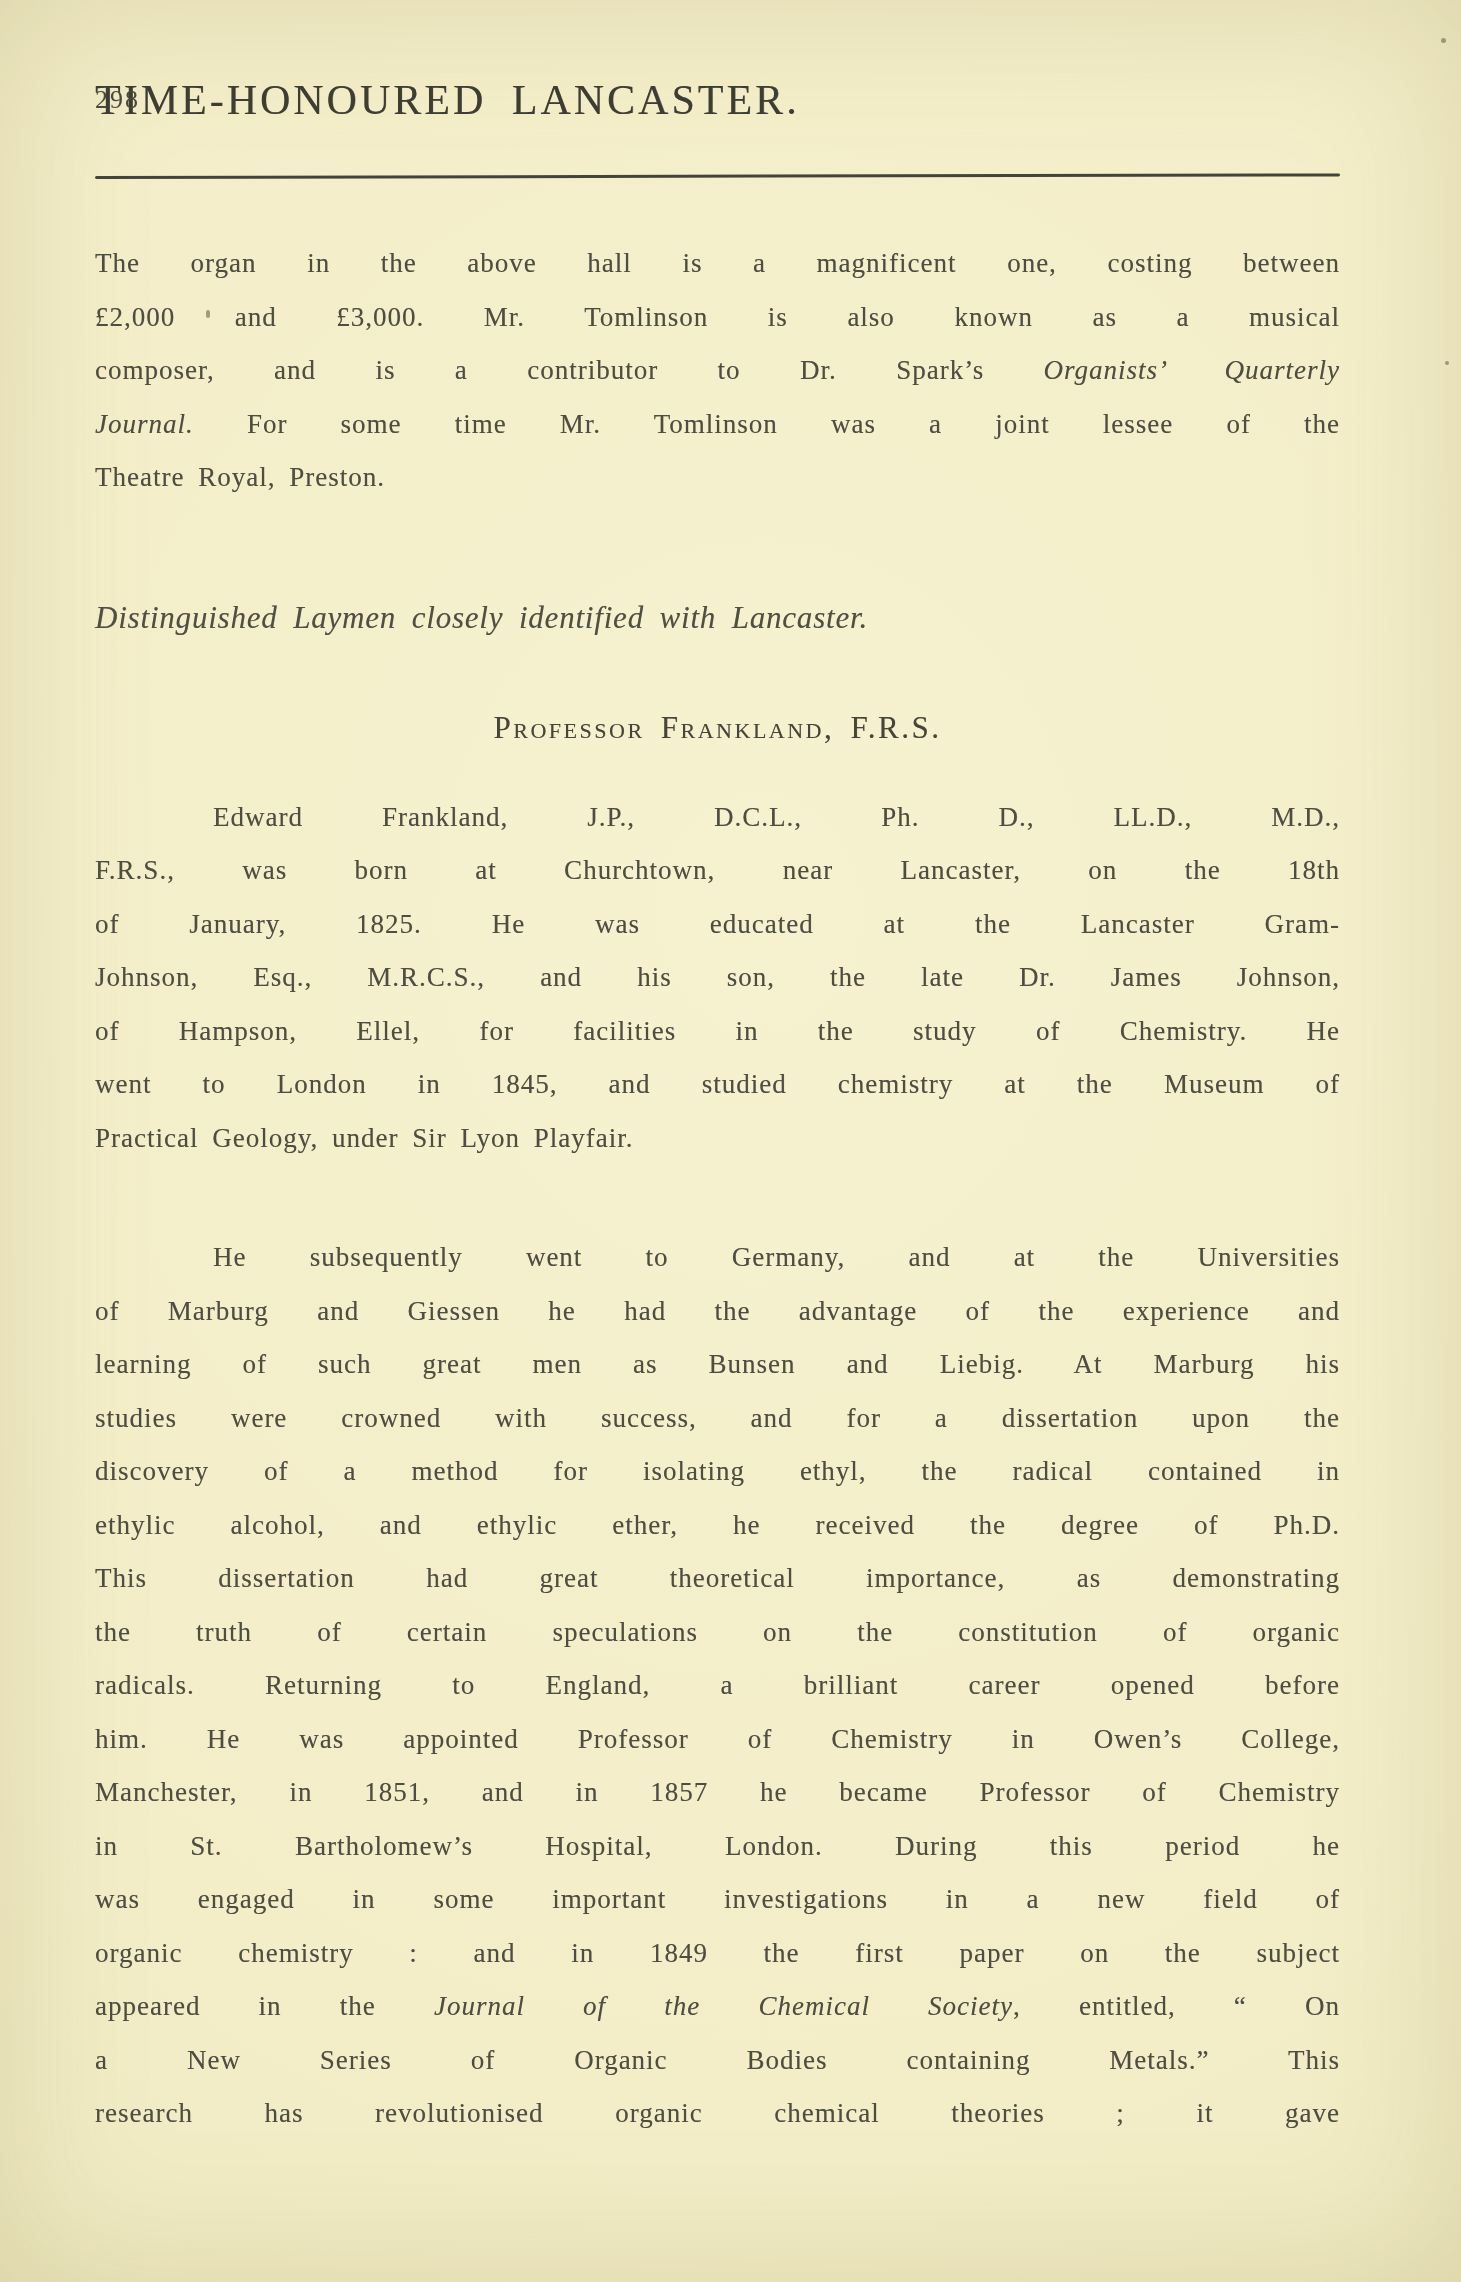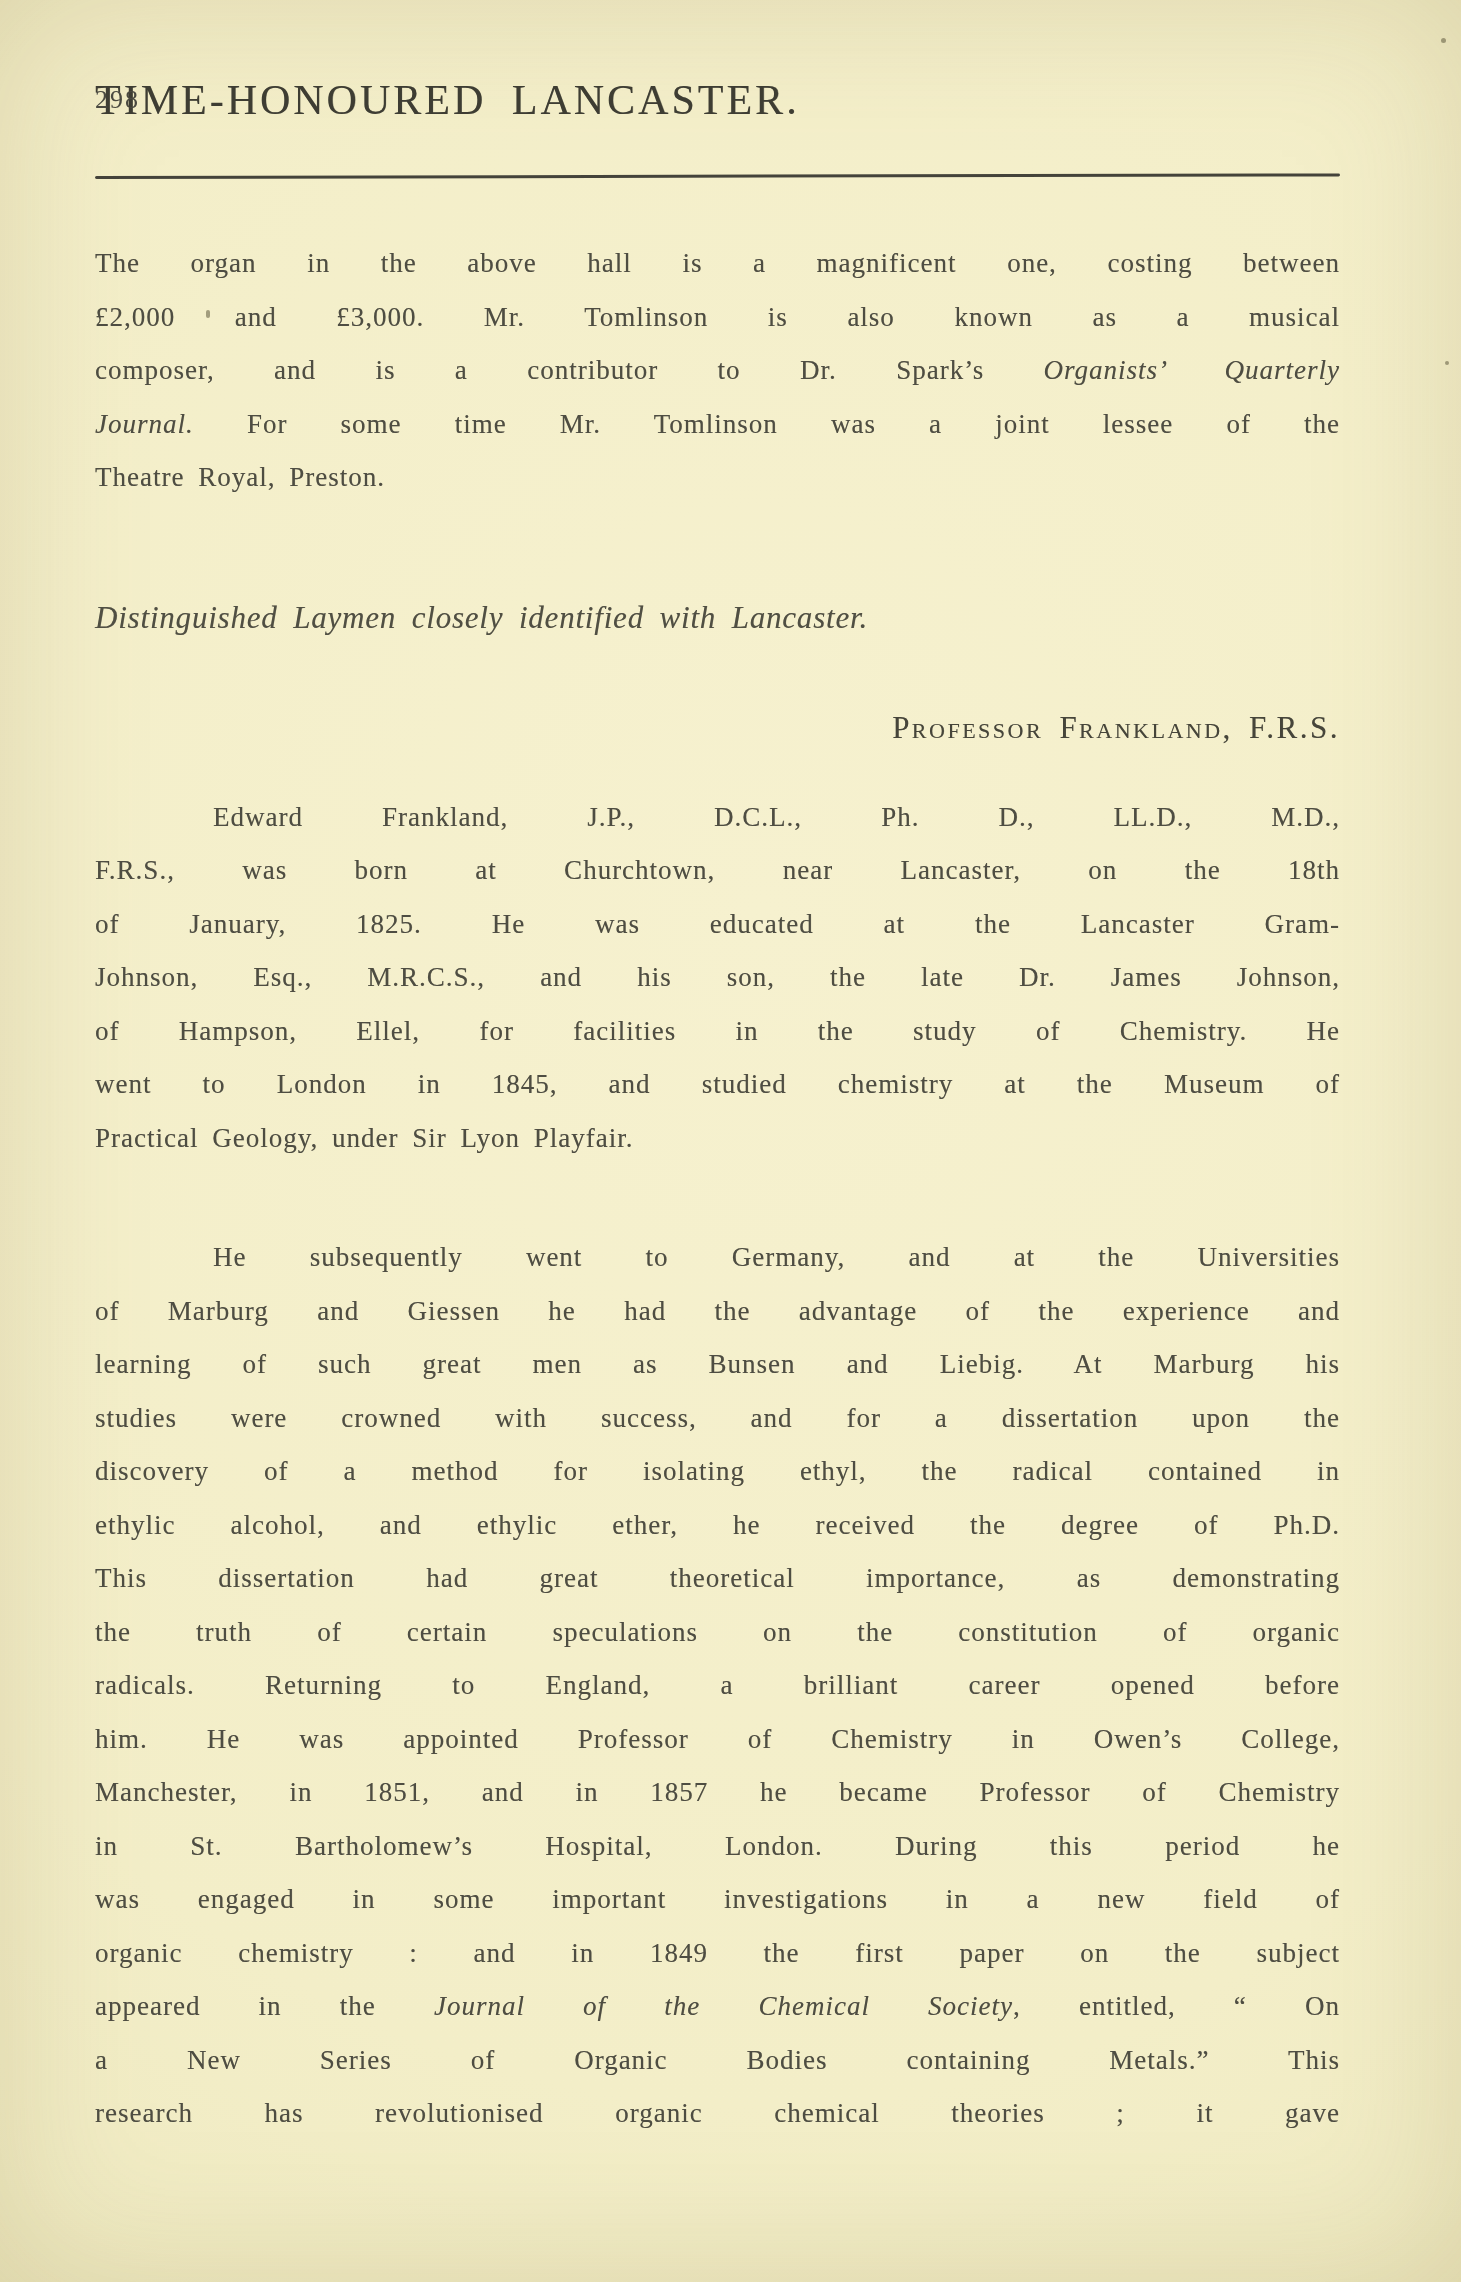--- a/index.html
+++ b/index.html
@@ -81,21 +81,21 @@
     font-style: italic;
     font-weight: 400;
     font-size: 31px;
     line-height: 54px;
     letter-spacing: 0.8px;
     word-spacing: 7px;
     color: #504f43;
   }
   .person-heading {
     margin: 56px 0 0;
-    text-align: right;
+    text-align: center;
     font-variant: small-caps;
     font-weight: 400;
     font-size: 31px;
     line-height: 54px;
     letter-spacing: 2.5px;
     word-spacing: 6px;
     color: #46453a;
   }
   .speck {
     position: absolute;

